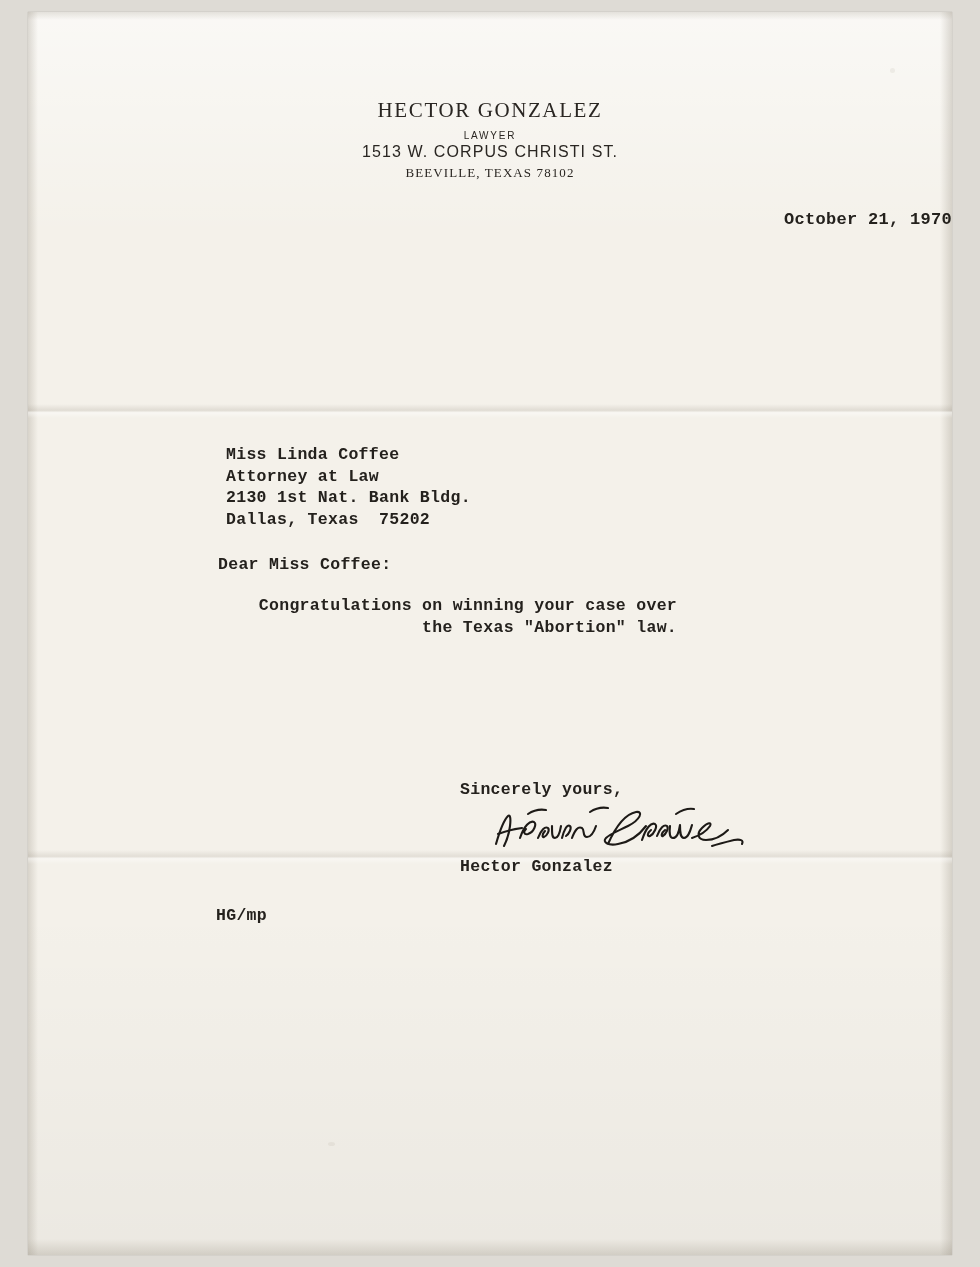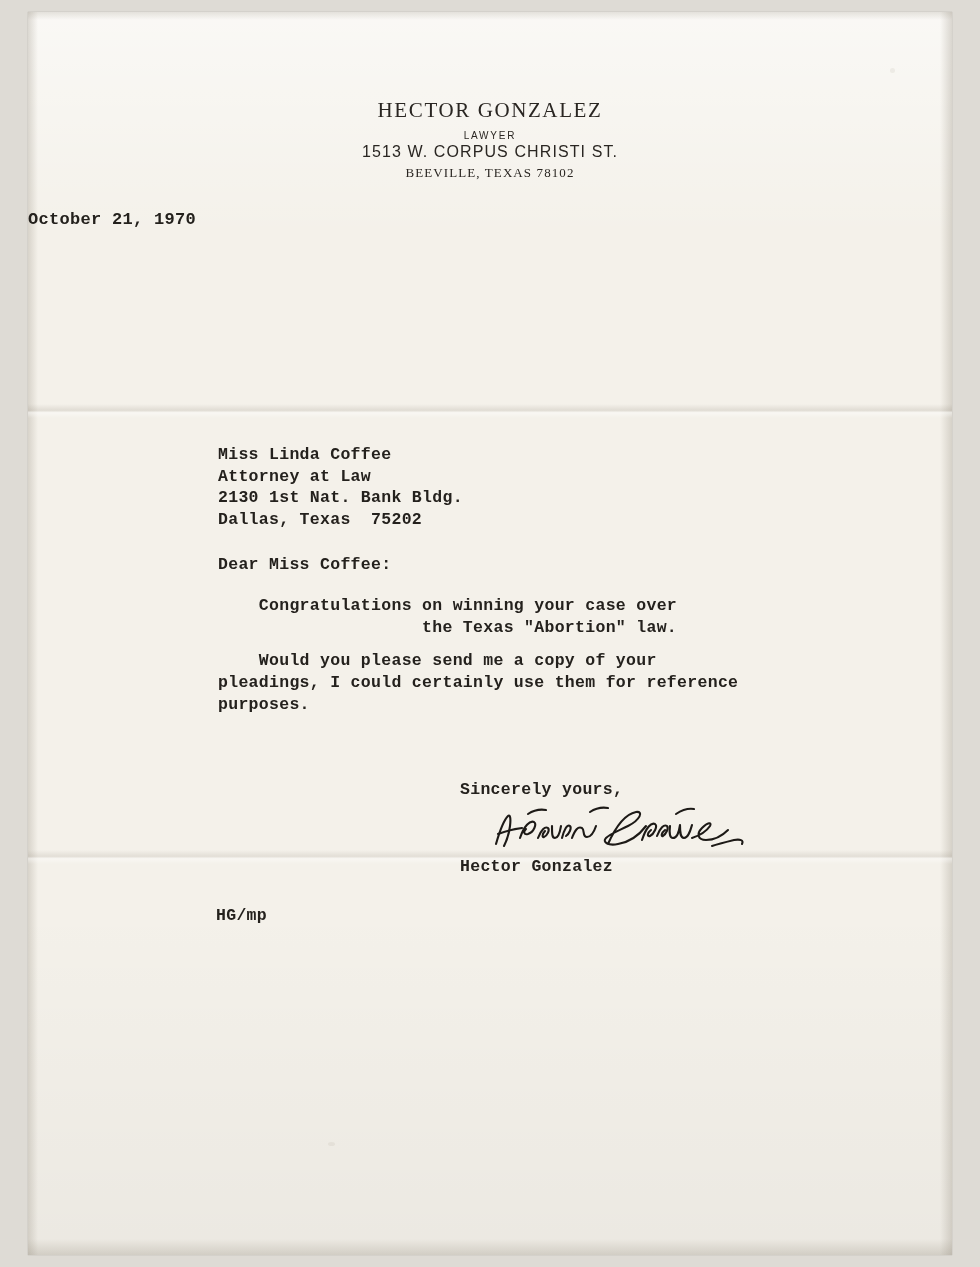--- a/index.html
+++ b/index.html
@@ -126,28 +126,28 @@
     font-family: "Liberation Mono", monospace;
     color: #24211d;
     font-size: 16.5px;
     letter-spacing: 0.3px;
     white-space: pre;
   }
   .date {
     position: absolute;
     left: 0; right: 0;
     top: 198px;
-    text-align: left;
+    text-align: right;
     font-weight: bold;
     font-size: 17px;
   }
 
   .recipient {
     position: absolute;
-    left: 190px;
+    left: 198px;
     top: 432px;
     line-height: 21.5px;
     font-weight: bold;
   }
   .salutation {
     position: absolute;
     left: 190px;
     top: 543px;
     font-weight: bold;
   }
@@ -223,23 +223,20 @@
 
     <div class="typed recipient"><span>Miss Linda Coffee</span>
 <span>Attorney at Law</span>
 <span>2130 1st Nat. Bank Bldg.</span>
 <span>Dallas, Texas  75202</span></div>
 
     <div class="typed salutation">Dear Miss Coffee:</div>
 
     <div class="typed para para-1">    Congratulations on winning your case over
 the Texas "Abortion" law.</div>
-    <div class="typed para para-2">    Would you please send me a copy of your
-pleadings, I could certainly use them for reference
-purposes.</div>
 
     <div class="typed closing">Sincerely yours,</div>
 
     <div class="signature-mark">
       <svg width="260" height="58" viewBox="0 0 260 58" xmlns="http://www.w3.org/2000/svg">
         <g fill="none" stroke="#1d1a17" stroke-width="2.1" stroke-linecap="round" stroke-linejoin="round">
           <path d="M6 40 C10 26, 14 16, 18 12 C20 10, 21 14, 20 22 C19 30, 16 38, 14 42"></path>
           <path d="M8 30 C16 27, 24 25, 32 24"></path>
           <path d="M30 34 C34 22, 40 16, 44 18 C47 20, 44 28, 38 30 C34 31, 33 28, 36 25"></path>
           <path d="M48 34 C51 26, 55 22, 58 24 C60 26, 57 32, 54 33 C52 34, 52 30, 55 27"></path>

